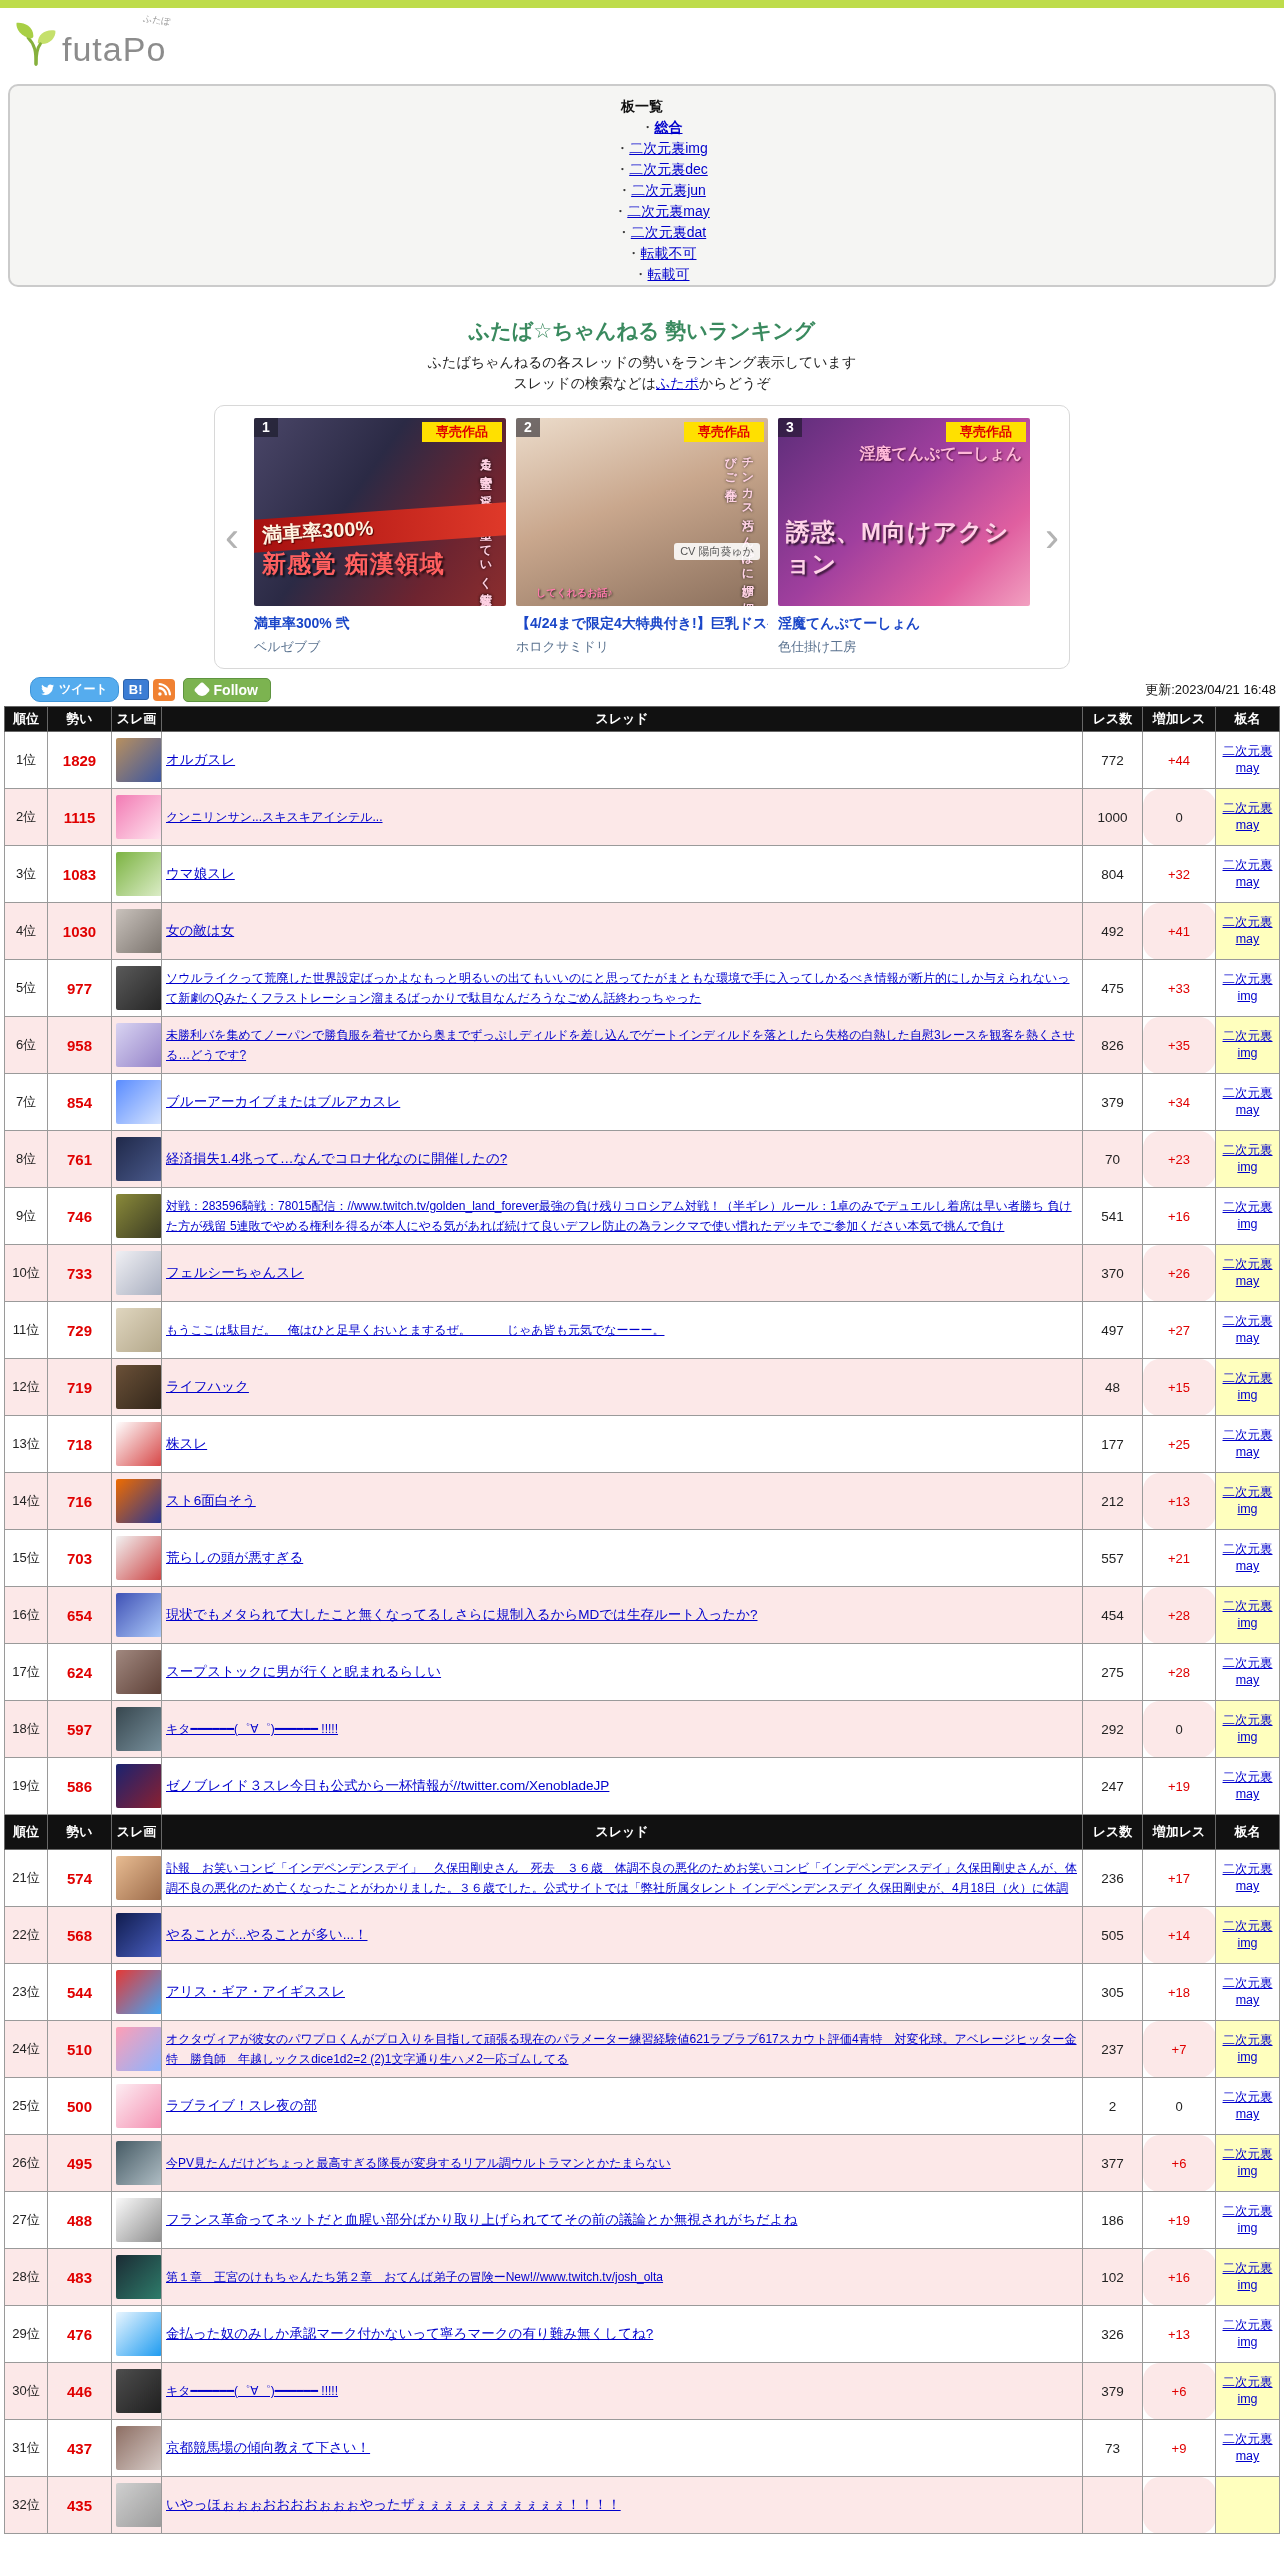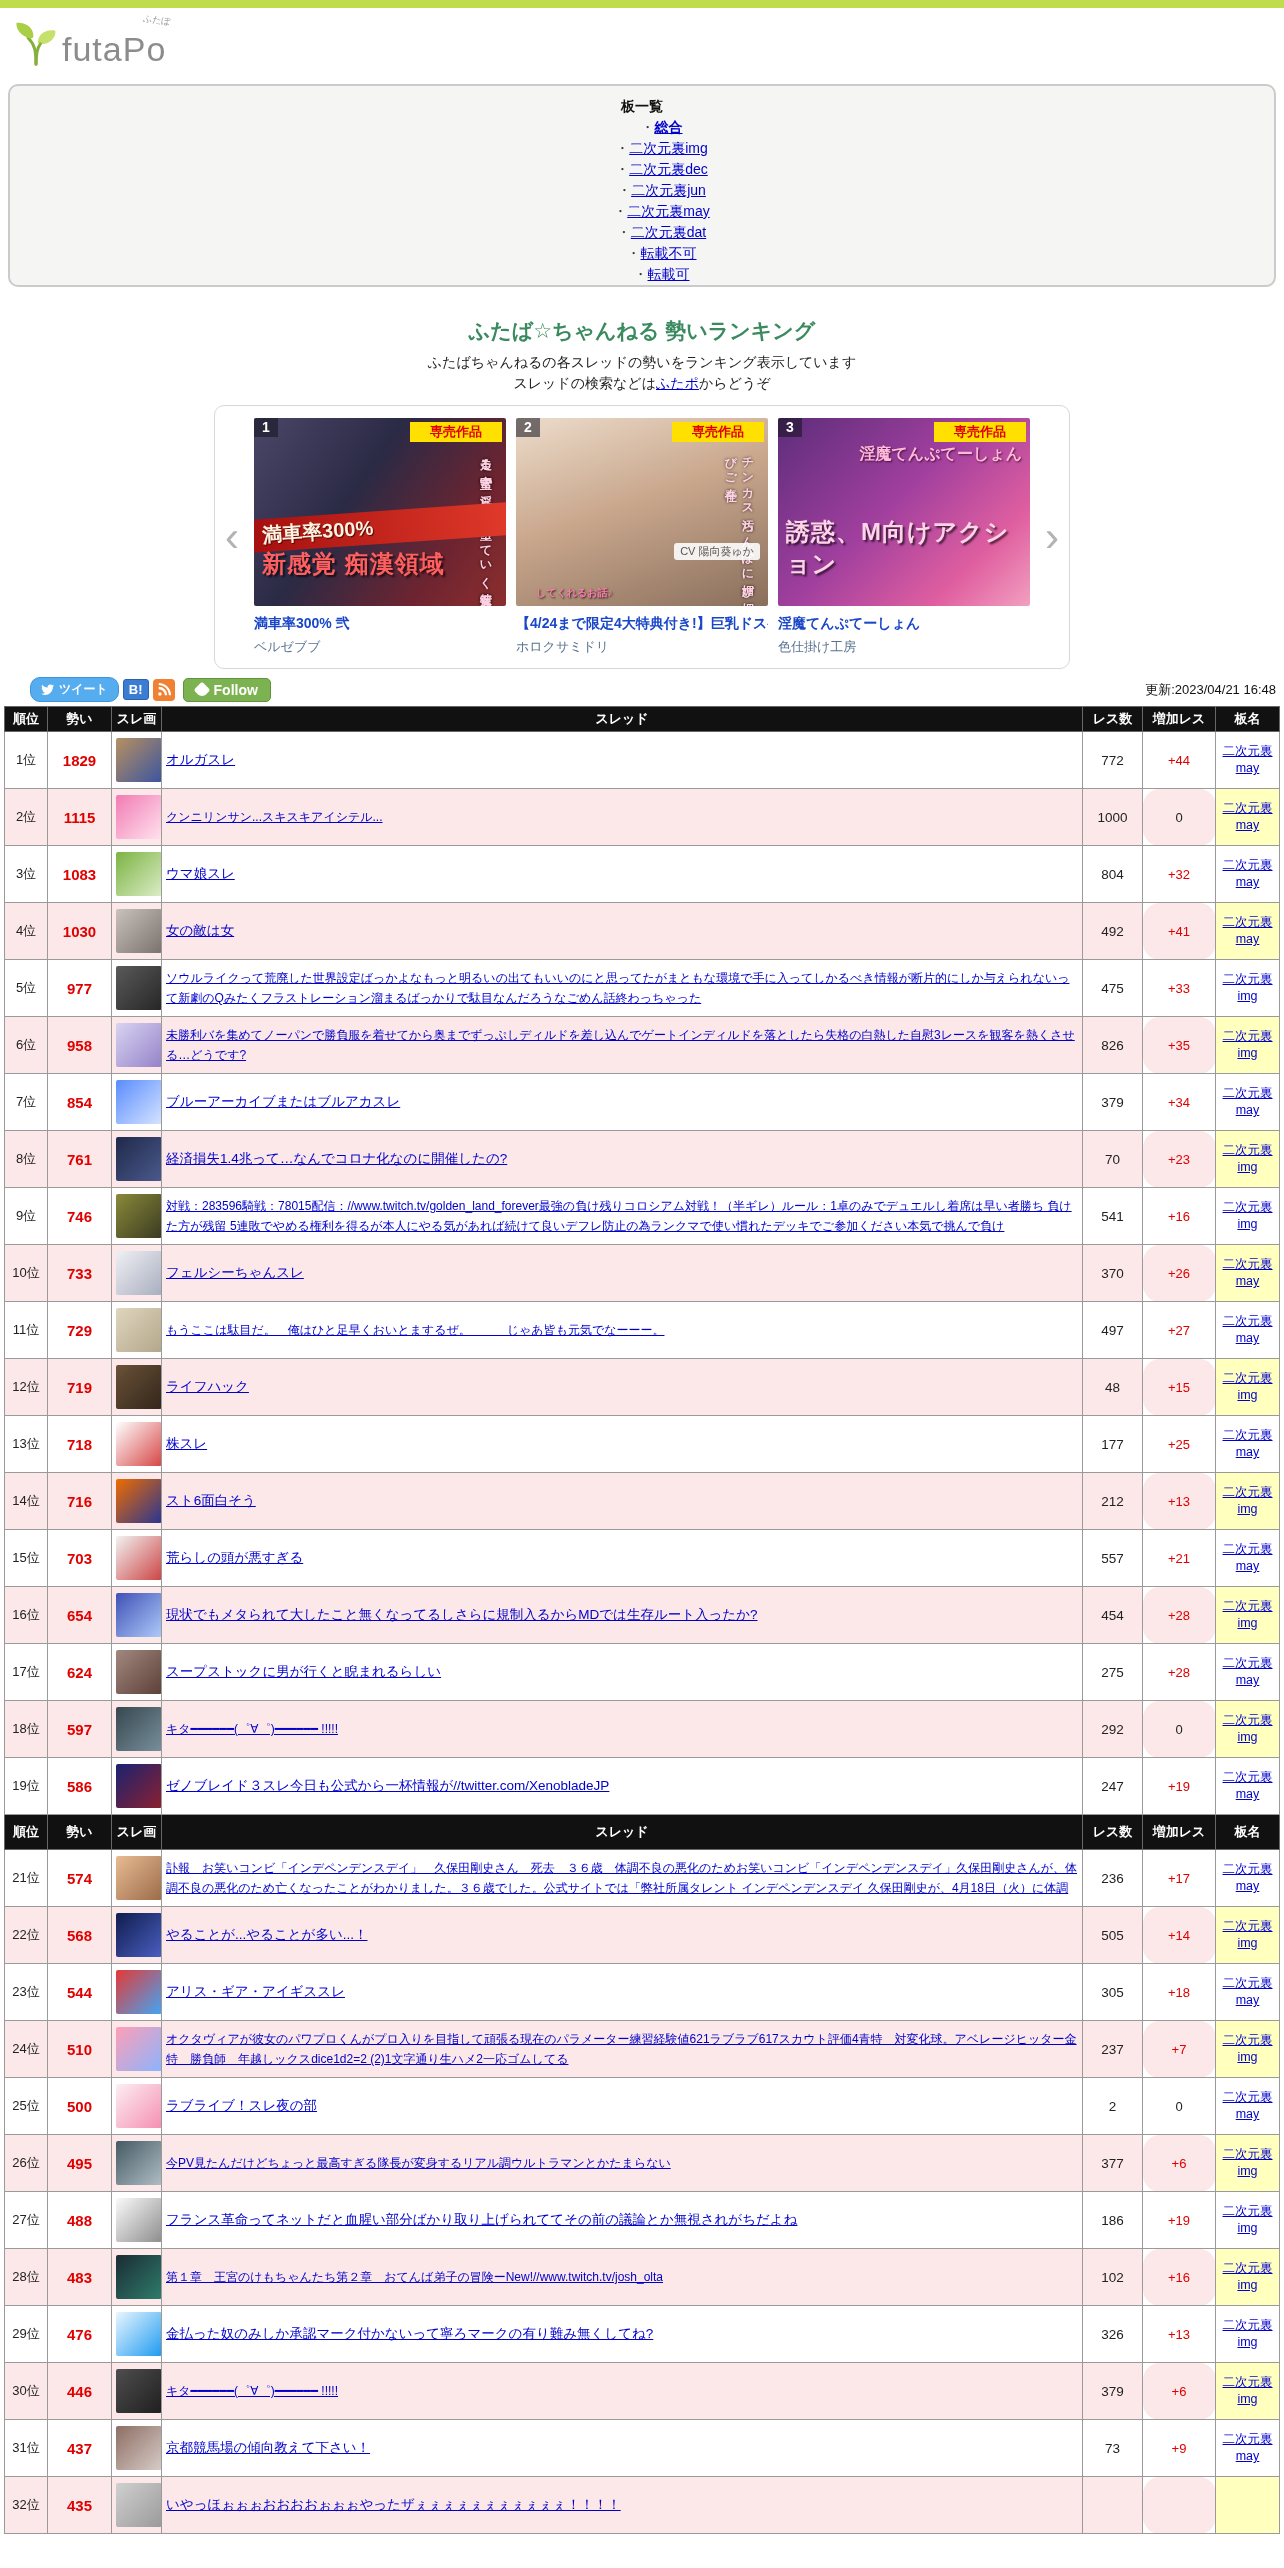--- a/index.html
+++ b/index.html
@@ -30,21 +30,21 @@
   
   .carousel{width:846px;margin:12px auto 0;border:1px solid #d8d8d8;border-radius:10px;
     padding:12px 4px;display:flex;align-items:center;background:#fff;}
   .arrow{width:26px;font-size:42px;color:#b3b3b3;text-align:center;user-select:none;line-height:1;}
   .car-items{display:flex;gap:10px;flex:1;justify-content:center;}
   .car-item{width:252px;}
   .cover{position:relative;width:252px;height:188px;overflow:hidden;border-radius:2px;}
   .cov-num{position:absolute;top:0;left:0;background:rgba(18,18,30,.55);color:#fff;
     font-weight:bold;padding:1px 8px 2px;font-size:14px;}
   .cov-badge{position:absolute;top:4px;right:4px;background:#ffe000;color:#e00000;
-    font-weight:bold;font-size:13px;padding:1px 20px;}
+    font-weight:bold;font-size:13px;padding:1px 14px;}
   .cov-top{position:absolute;top:26px;right:8px;color:#ffb9d9;font-weight:bold;font-size:16px;
     text-shadow:1px 1px 2px rgba(60,0,40,.8);}
   .cov-side{position:absolute;top:30px;right:12px;writing-mode:vertical-rl;color:#ffd2e4;
     font-size:12px;font-weight:bold;text-shadow:0 0 3px rgba(0,0,0,.8);letter-spacing:2px;}
   .cov-band{position:absolute;bottom:62px;left:-6px;right:-6px;background:linear-gradient(90deg,#a50f0f,#e03a2a);
     color:#fff3e0;font-weight:bold;font-size:20px;padding:3px 14px;transform:rotate(-4deg);
     text-shadow:1px 1px 1px #500;}
   .cov-main{position:absolute;bottom:26px;left:8px;font-size:24px;font-weight:bold;
     text-shadow:2px 2px 2px rgba(0,0,0,.65);letter-spacing:1px;}
   .cov-sub{position:absolute;bottom:6px;left:20px;font-size:10px;color:#fff;font-weight:bold;

